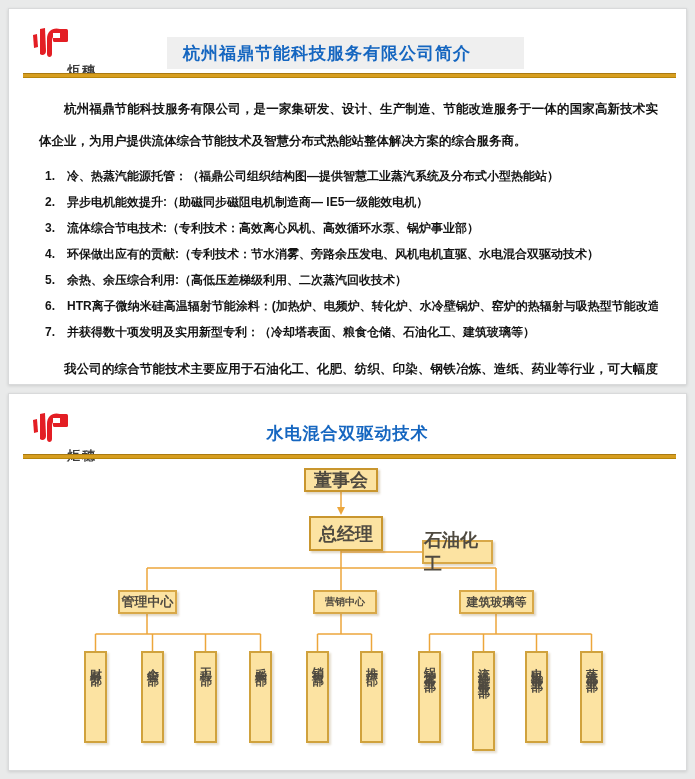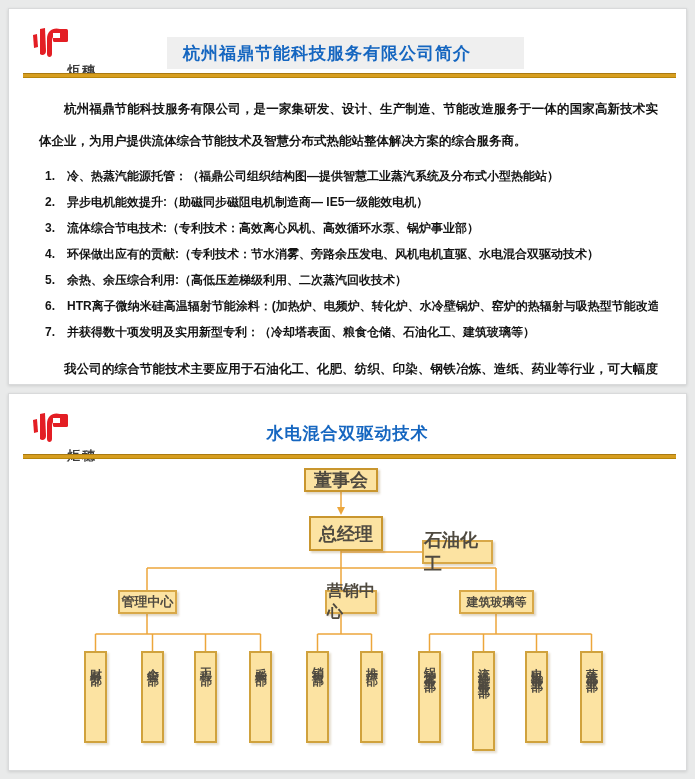--- a/index.html
+++ b/index.html
@@ -181,21 +181,21 @@
       <line x1="474.5" y1="173" x2="474.5" y2="190"></line>
       <line x1="527.5" y1="173" x2="527.5" y2="190"></line>
       <line x1="582.5" y1="173" x2="582.5" y2="190"></line>
     </svg>
 
     <div class="h-box" style="left:295px;top:7px;width:74px;">董事会</div>
     <div class="h-box" style="left:300px;top:55px;width:74px;height:35px;">总经理</div>
     <div class="h-box light" style="left:413px;top:79px;width:71px;">石油化工</div>
 
     <div class="h-box light" style="left:109px;top:129px;width:59px;font-size:13px;">管理中心</div>
-    <div class="h-box light" style="left:316px;top:129px;width:52px;font-size:16px;">营销中心</div>
+    <div class="h-box light" style="left:304px;top:129px;width:64px;font-size:10px;">营销中心</div>
     <div class="h-box light" style="left:450px;top:129px;width:75px;font-size:12px;">建筑玻璃等</div>
 
     <div class="v-box" style="left:75px;top:190px;height:92px;">
         <span>财务部</span>
       </div>
     <div class="v-box" style="left:132px;top:190px;height:92px;">
         <span>企管部</span>
       </div>
     <div class="v-box" style="left:185px;top:190px;height:92px;">
         <span>工程部</span>

